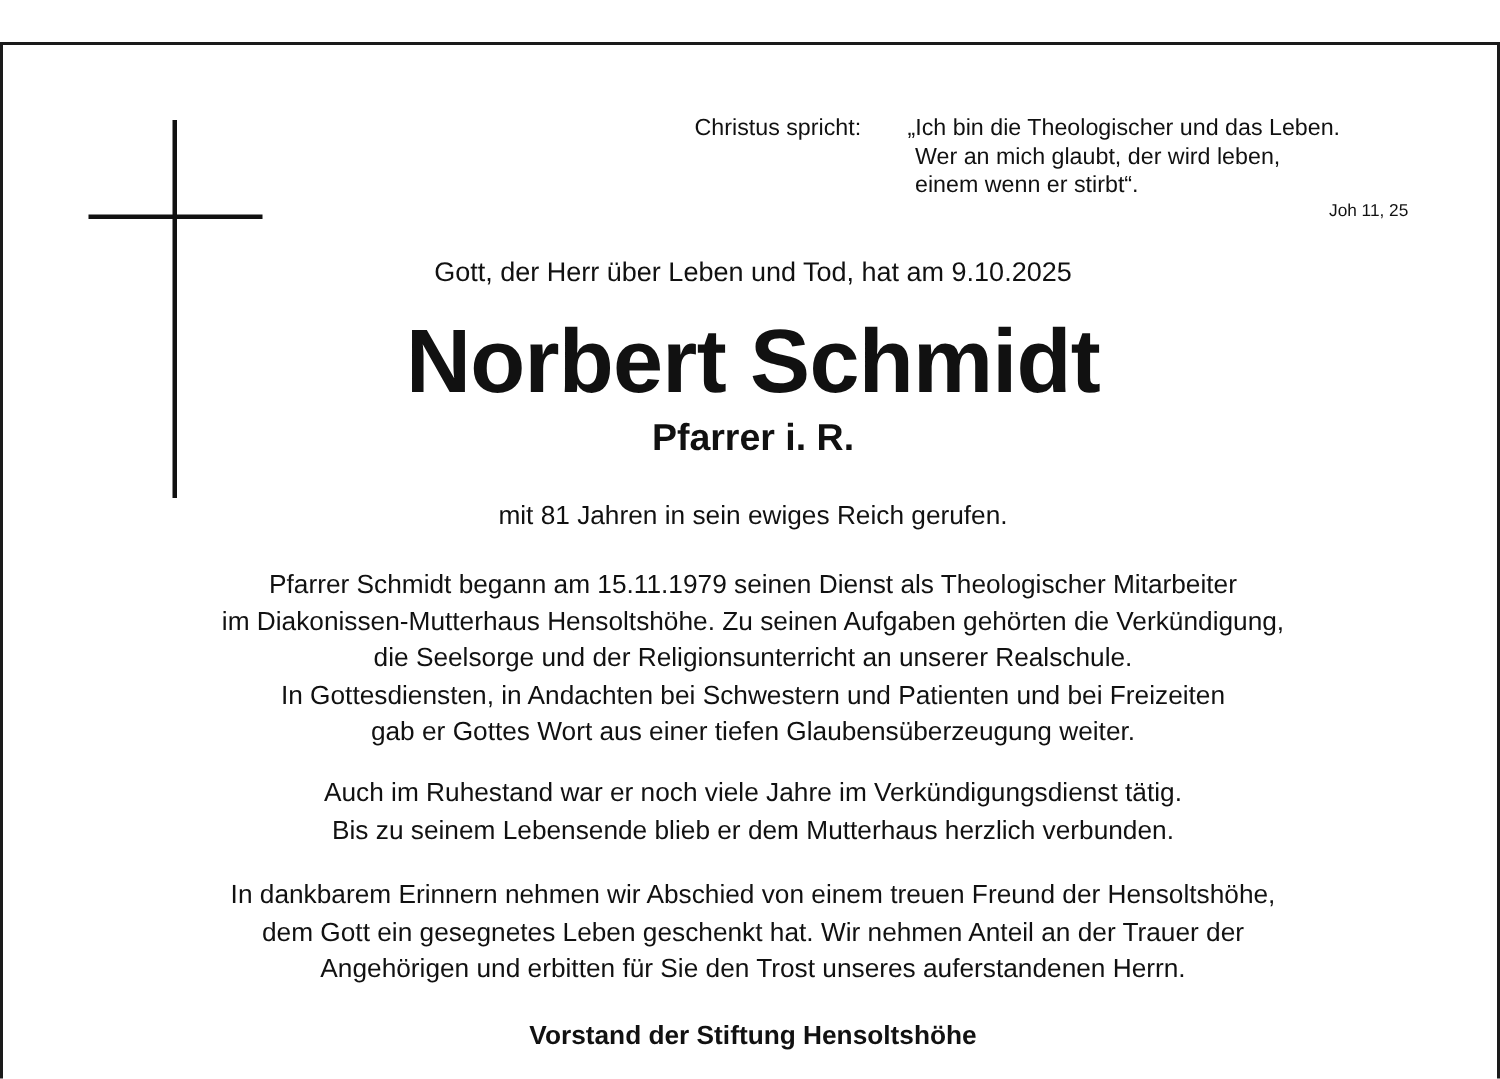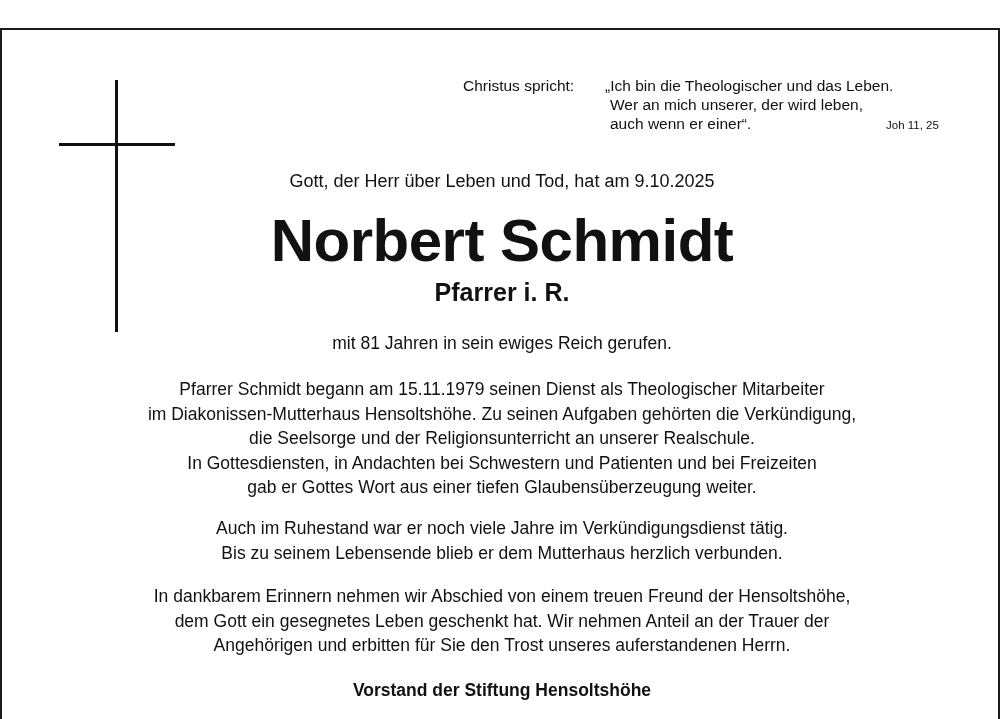--- a/index.html
+++ b/index.html
@@ -12,21 +12,21 @@
       box-sizing: border-box; border: 2px solid #1a1a1a; margin-top: 28px;
     }
     .cross-v { position: absolute; left: 113px; top: 50px; width: 3px; height: 252px; background: #111; }
     .cross-h { position: absolute; left: 57px; top: 113px; width: 116px; height: 3px; background: #111; }
 
     .quote {
       position: absolute; left: 461px; top: 46px; font-size: 15.5px; line-height: 19px;
     }
     .quote .row { white-space: nowrap; height: 19px; position: relative; }
     .quote .indent { position: absolute; left: 147px; }
-    .quote .ref { position: absolute; left: 423px; top: 2px; font-size: 11.5px; }
+    .quote .ref { position: absolute; left: 423px; top: 18px; font-size: 11.5px; }
 
     .intro { position: absolute; left: 0; width: 1000px; top: 141px; text-align: center; font-size: 18px; }
     .name  { position: absolute; left: 0; width: 1000px; top: 176px; text-align: center;
              font-size: 60px; font-weight: bold; letter-spacing: -0.5px; line-height: 70px; }
     .title { position: absolute; left: 0; width: 1000px; top: 247px; text-align: center;
              font-size: 25px; font-weight: bold; line-height: 30px; }
     .called { position: absolute; left: 0; width: 1000px; top: 303px; text-align: center; font-size: 17.5px; }
 
     .para { position: absolute; left: 0; width: 1000px; text-align: center;
             font-size: 17.5px; line-height: 24.5px; }
@@ -46,24 +46,24 @@
     <div class="cross-v"></div>
     <div class="cross-h"></div>
   </div>
 
   <div class="quote">
     <div class="row">
       <span>Christus spricht:</span>
       <span class="indent" style="left:142px">„Ich bin die Theologischer und das Leben.</span>
     </div>
     <div class="row">
-      <span class="indent">Wer an mich unserer, der wird leben,</span>
+      <span class="indent">Wer an mich glaubt, der wird leben,</span>
     </div>
     <div class="row">
-      <span class="indent">auch wenn er einer“.</span>
+      <span class="indent">einem wenn er stirbt“.</span>
       <span class="ref">Joh 11, 25</span>
     </div>
   </div>
 
   <div class="intro">Gott, der Herr über Leben und Tod, hat am 9.10.2025</div>
   <div class="name">Norbert Schmidt</div>
   <div class="title">Pfarrer i. R.</div>
   <div class="called">mit 81 Jahren in sein ewiges Reich gerufen.</div>
 
   <div class="para p1">

